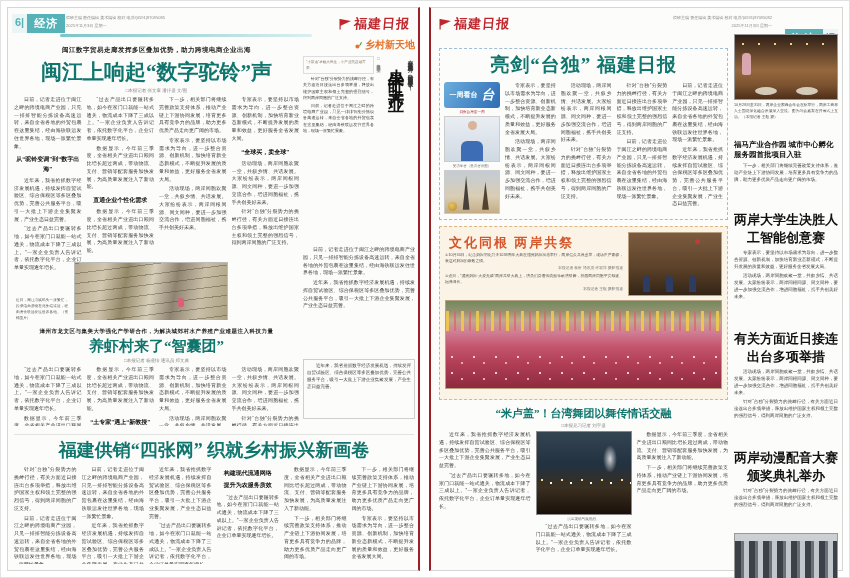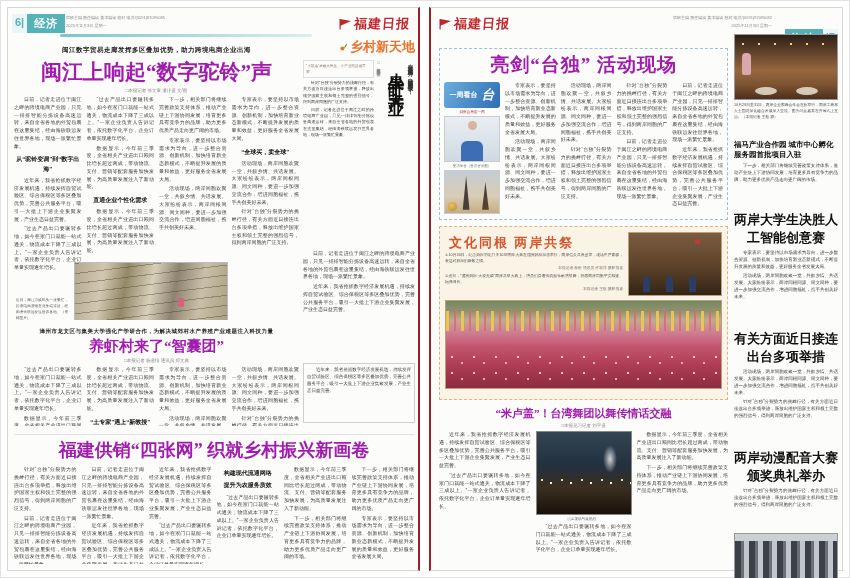--- a/index.html
+++ b/index.html
@@ -5,21 +5,21 @@
   * { margin:0; padding:0; box-sizing:border-box; }
   html,body { width:850px; height:578px; background:#ffffff; font-family:"Liberation Sans","DejaVu Sans",sans-serif; overflow:hidden; position:relative; }
   .frame { position:absolute; inset:0; border:1px solid #e2e2e2; pointer-events:none; }
 
   .page { position:absolute; background:#fcfcfa; border:1px solid #d6d6d4; }
   .page.left  { left:7px; top:7px; width:413px; height:564px; border-right:2px solid #9b1f24; }
   .page.right { left:429px; top:7px; width:414px; height:564px; border-left:2px solid #9b1f24; }
 
   
   .kicker   { font-size:6.5px; font-weight:bold; color:#222; text-align:center; letter-spacing:.5px; }
-  .headline { font-family:"Liberation Serif","DejaVu Serif",serif; font-weight:bold; color:#a21caf; text-align:center; }
+  .headline { font-family:"Liberation Serif","DejaVu Serif",serif; font-weight:bold; color:#0f766e; text-align:center; }
   .byline   { font-size:4.5px; color:#888; text-align:center; margin:2px 0 3px; }
   .cols  { display:flex; gap:5px; overflow:hidden; }
   .col   { flex:1; overflow:hidden; font-size:5px; line-height:1.55; color:#3c3c3c; text-align:justify; }
   .col p, .fill p { margin:0 0 2px; text-indent:2em; }
   .fill  { overflow:hidden; font-size:5px; line-height:1.55; color:#3c3c3c; text-align:justify; }
   h4.sub { font-size:6px; text-align:center; margin:3px 0; color:#111; font-weight:bold; }
   .credit { text-align:right; font-size:3.8px; color:#777; margin:1px 0 3px; }
   .capt   { font-size:3.8px; color:#555; line-height:1.6; text-align:justify; }
 
   
@@ -34,21 +34,21 @@
   
   .lp-main { position:absolute; left:6px; top:38px; width:285px; height:278px; }
   .lp-main .headline { font-size:21px; margin-top:3px; }
   .lp-main .cols { height:224px; position:relative; margin-top:2px; }
   .raft-photo { position:absolute; left:60px; top:166px; width:154px; height:98px; background:linear-gradient(100deg,#b4a78e 0%,#d2c8b1 18%,#938868 32%,#d8cfba 48%,#8e8370 62%,#cac0a9 78%,#a29878 100%); border:1px solid #bbb; overflow:hidden; }
   .raft-lines { position:absolute; inset:0; background:repeating-linear-gradient(173deg,rgba(70,60,45,.38) 0 1px,rgba(0,0,0,0) 1px 10px); }
   .raft-person { position:absolute; right:28%; top:36%; width:6px; height:9px; background:#d8607a; border-radius:2px; }
   .lp-photocap { position:absolute; left:0; top:200px; width:56px; height:60px; background:#fcfcfa; padding:2px; font-size:3.6px; color:#555; line-height:1.65; text-align:justify; }
 
   .lp-rail { position:absolute; left:295px; top:30px; width:112px; height:392px; }
-  .rail-badge { display:flex; justify-content:flex-end; align-items:center; gap:2px; color:#e8732a; font-weight:bold; font-size:13px; }
+  .rail-badge { display:flex; justify-content:flex-end; align-items:center; gap:2px; color:#e8732a; font-weight:bold; font-size:10px; }
   .vert-block { display:flex; height:186px; margin-top:4px; }
   .vert-body { flex:1; overflow:hidden; }
   .rail-quote { font-size:3.6px; color:#8a7a6a; border:1px solid #ddd; padding:2px; margin-bottom:2px; line-height:1.7; }
   .vert-body .fill { font-size:4px; }
   .vert-byline { writing-mode:vertical-rl; font-size:4px; color:#888; height:70%; margin:0 2px; }
   .vert-headline { writing-mode:vertical-rl; font-family:"Liberation Serif","DejaVu Serif",serif; font-weight:bold; font-size:16px; letter-spacing:4px; color:#111; margin:0 2px; }
   .vert-kicker { writing-mode:vertical-rl; font-size:5.5px; font-weight:bold; color:#333; height:92%; letter-spacing:1px; }
   .rail-cont { height:108px; margin-top:4px; }
   .rail-box { margin-top:5px; border:1px solid #cfcfcd; padding:3px; }
   .rail-box h3 { font-size:8px; text-align:center; margin:1px 0 3px; color:#111; font-family:"Liberation Serif","DejaVu Serif",serif; }
@@ -303,21 +303,21 @@
   <div class="info" style="right:70px;top:6px;text-align:right;">
     <div>值班主编 责任编辑 美术编辑 校对 电话/(0591)87095082</div>
     <div>2025年11月3日 星期一</div>
   </div>
   <div class="pagebadge" style="right:4px;top:21px;padding-left:13px;">
     <span class="badge-dark">海峡</span>
       <span class="badge-light">|7</span>
   </div>
 
   <div class="rp-main">
-    <div class="headline">亮剑“台独” 活动现场</div>
+    <div class="headline">亮剑“台独” 福建日报</div>
     <div class="rp-main-row">
       <div class="rp-side">
         <div class="weekbox">
           <span class="week-title">一周看台</span>
           <span class="week-glyph">台</span>
         </div>
         <div class="week-sub">洞察台海这一周</div>
         <div class="portrait-photo">
           <div class="p-head"></div>
           <div class="p-body"></div>

